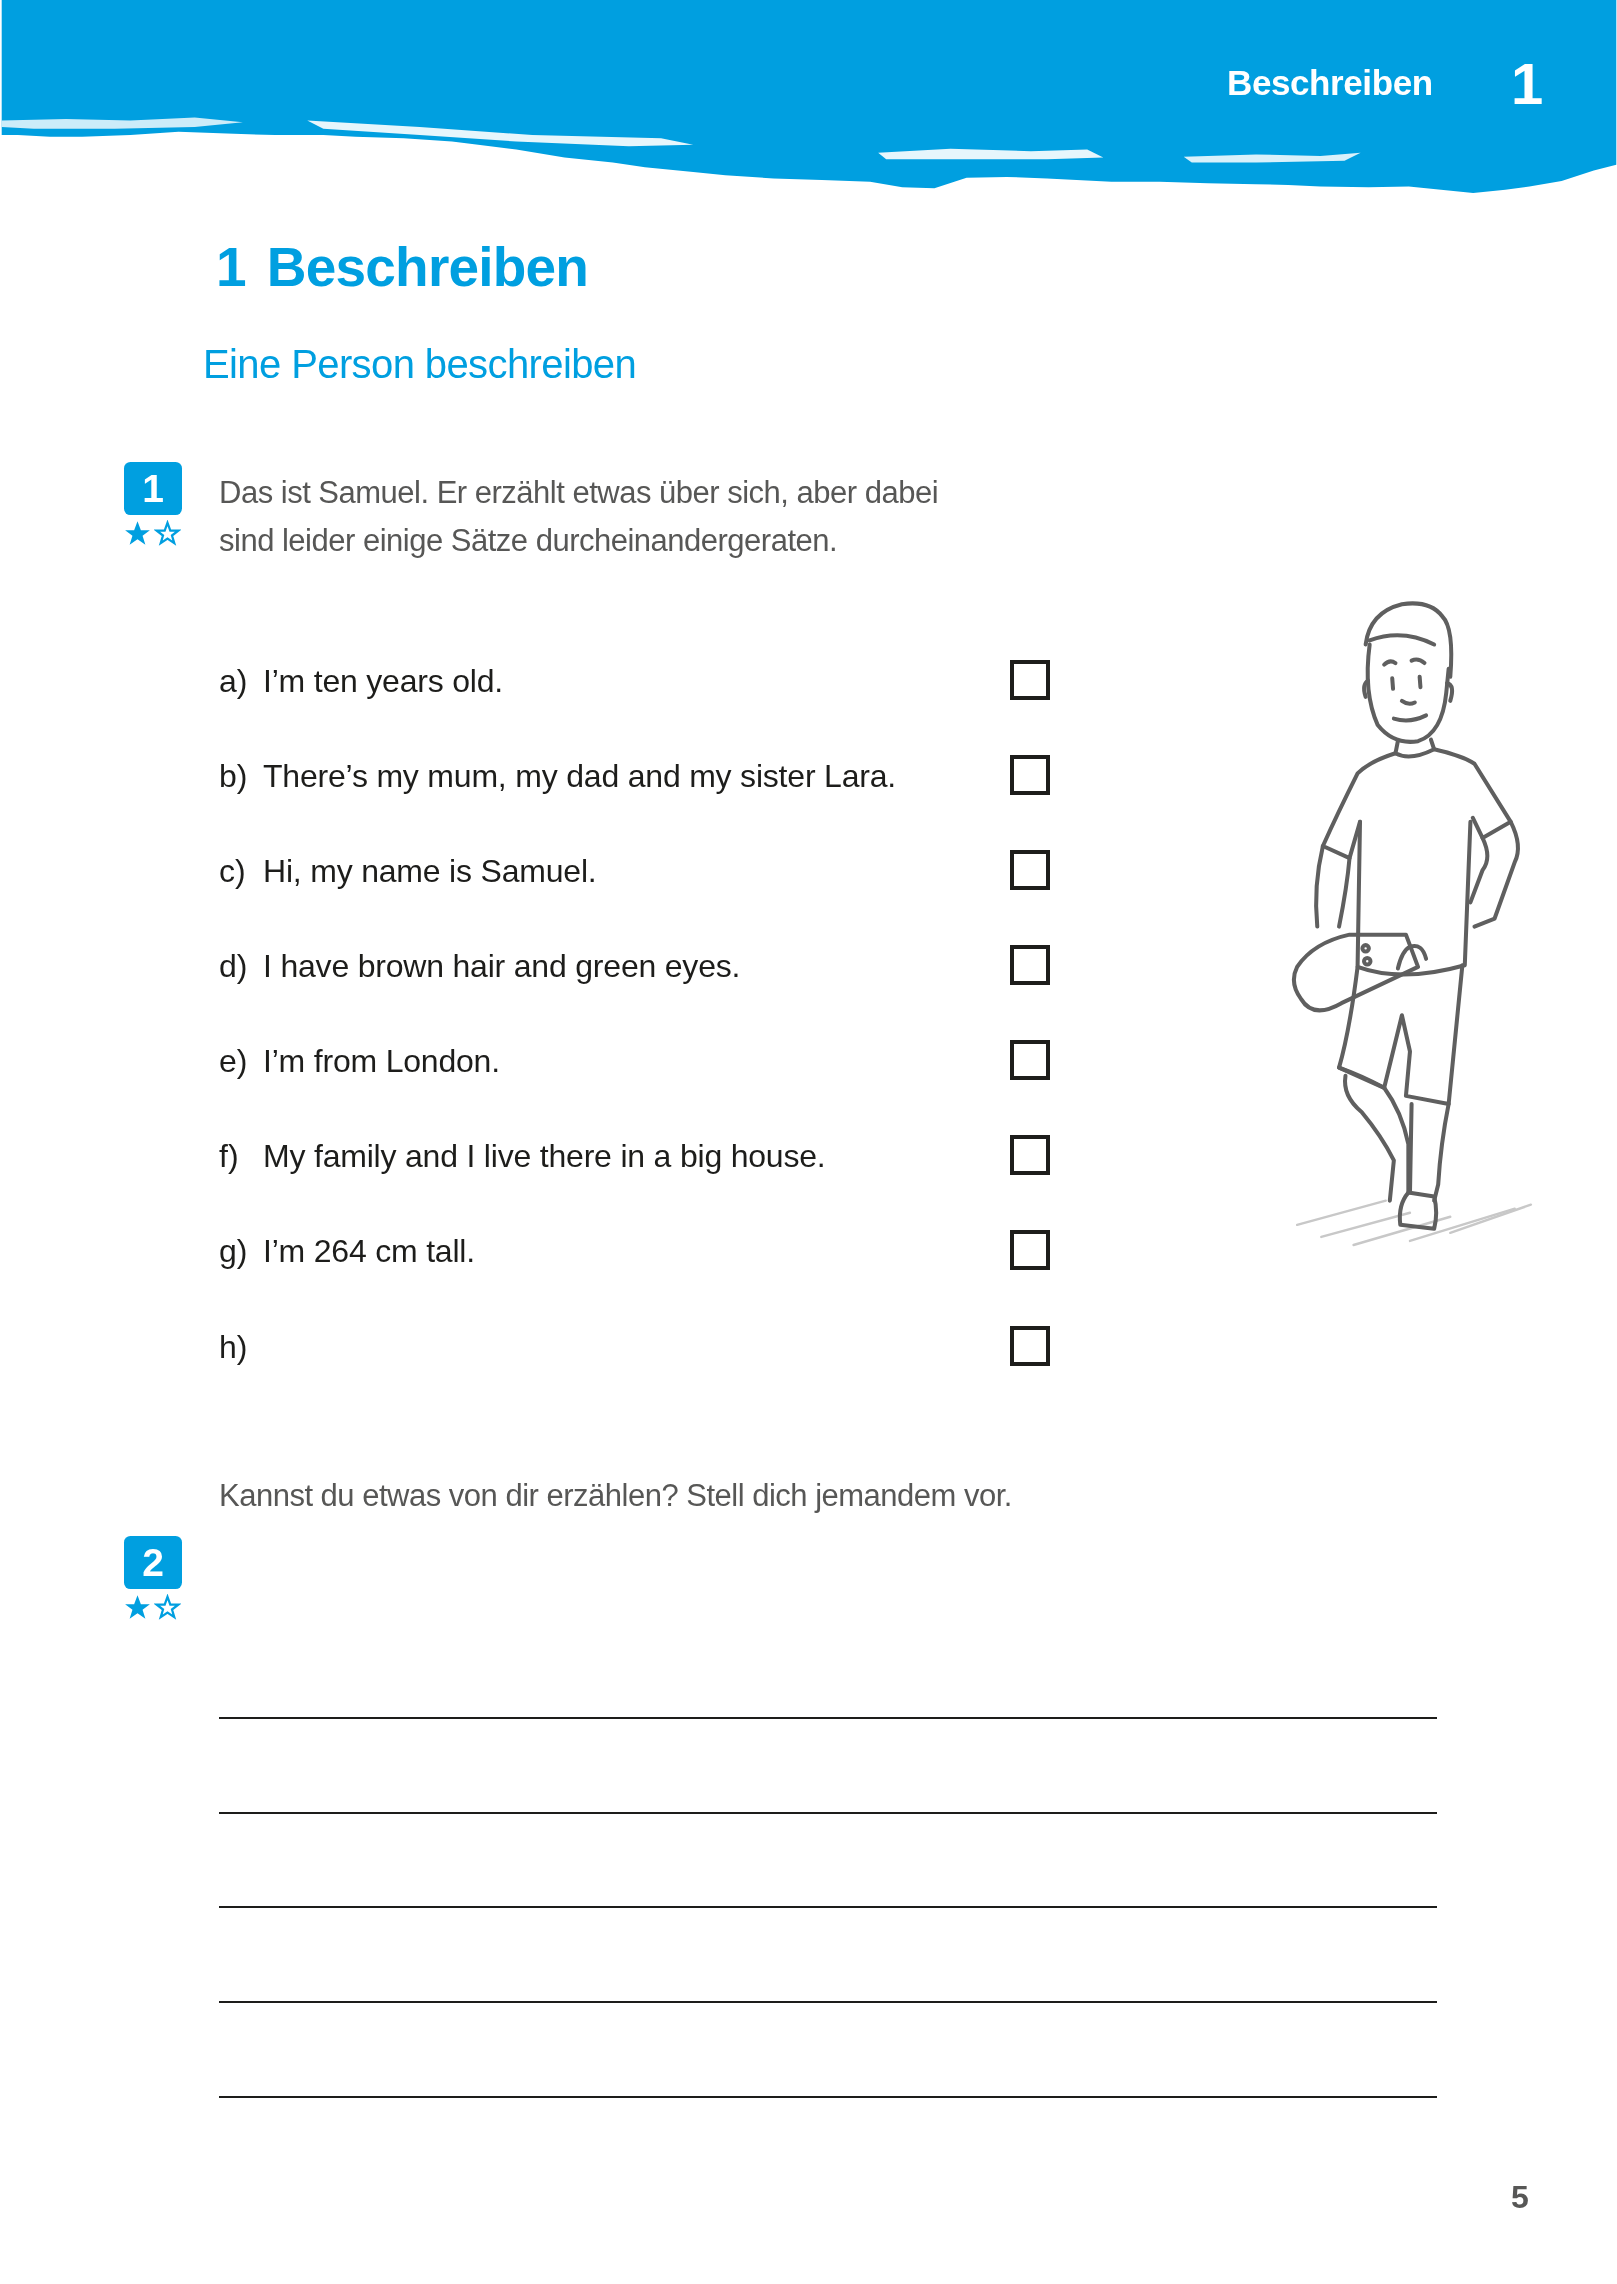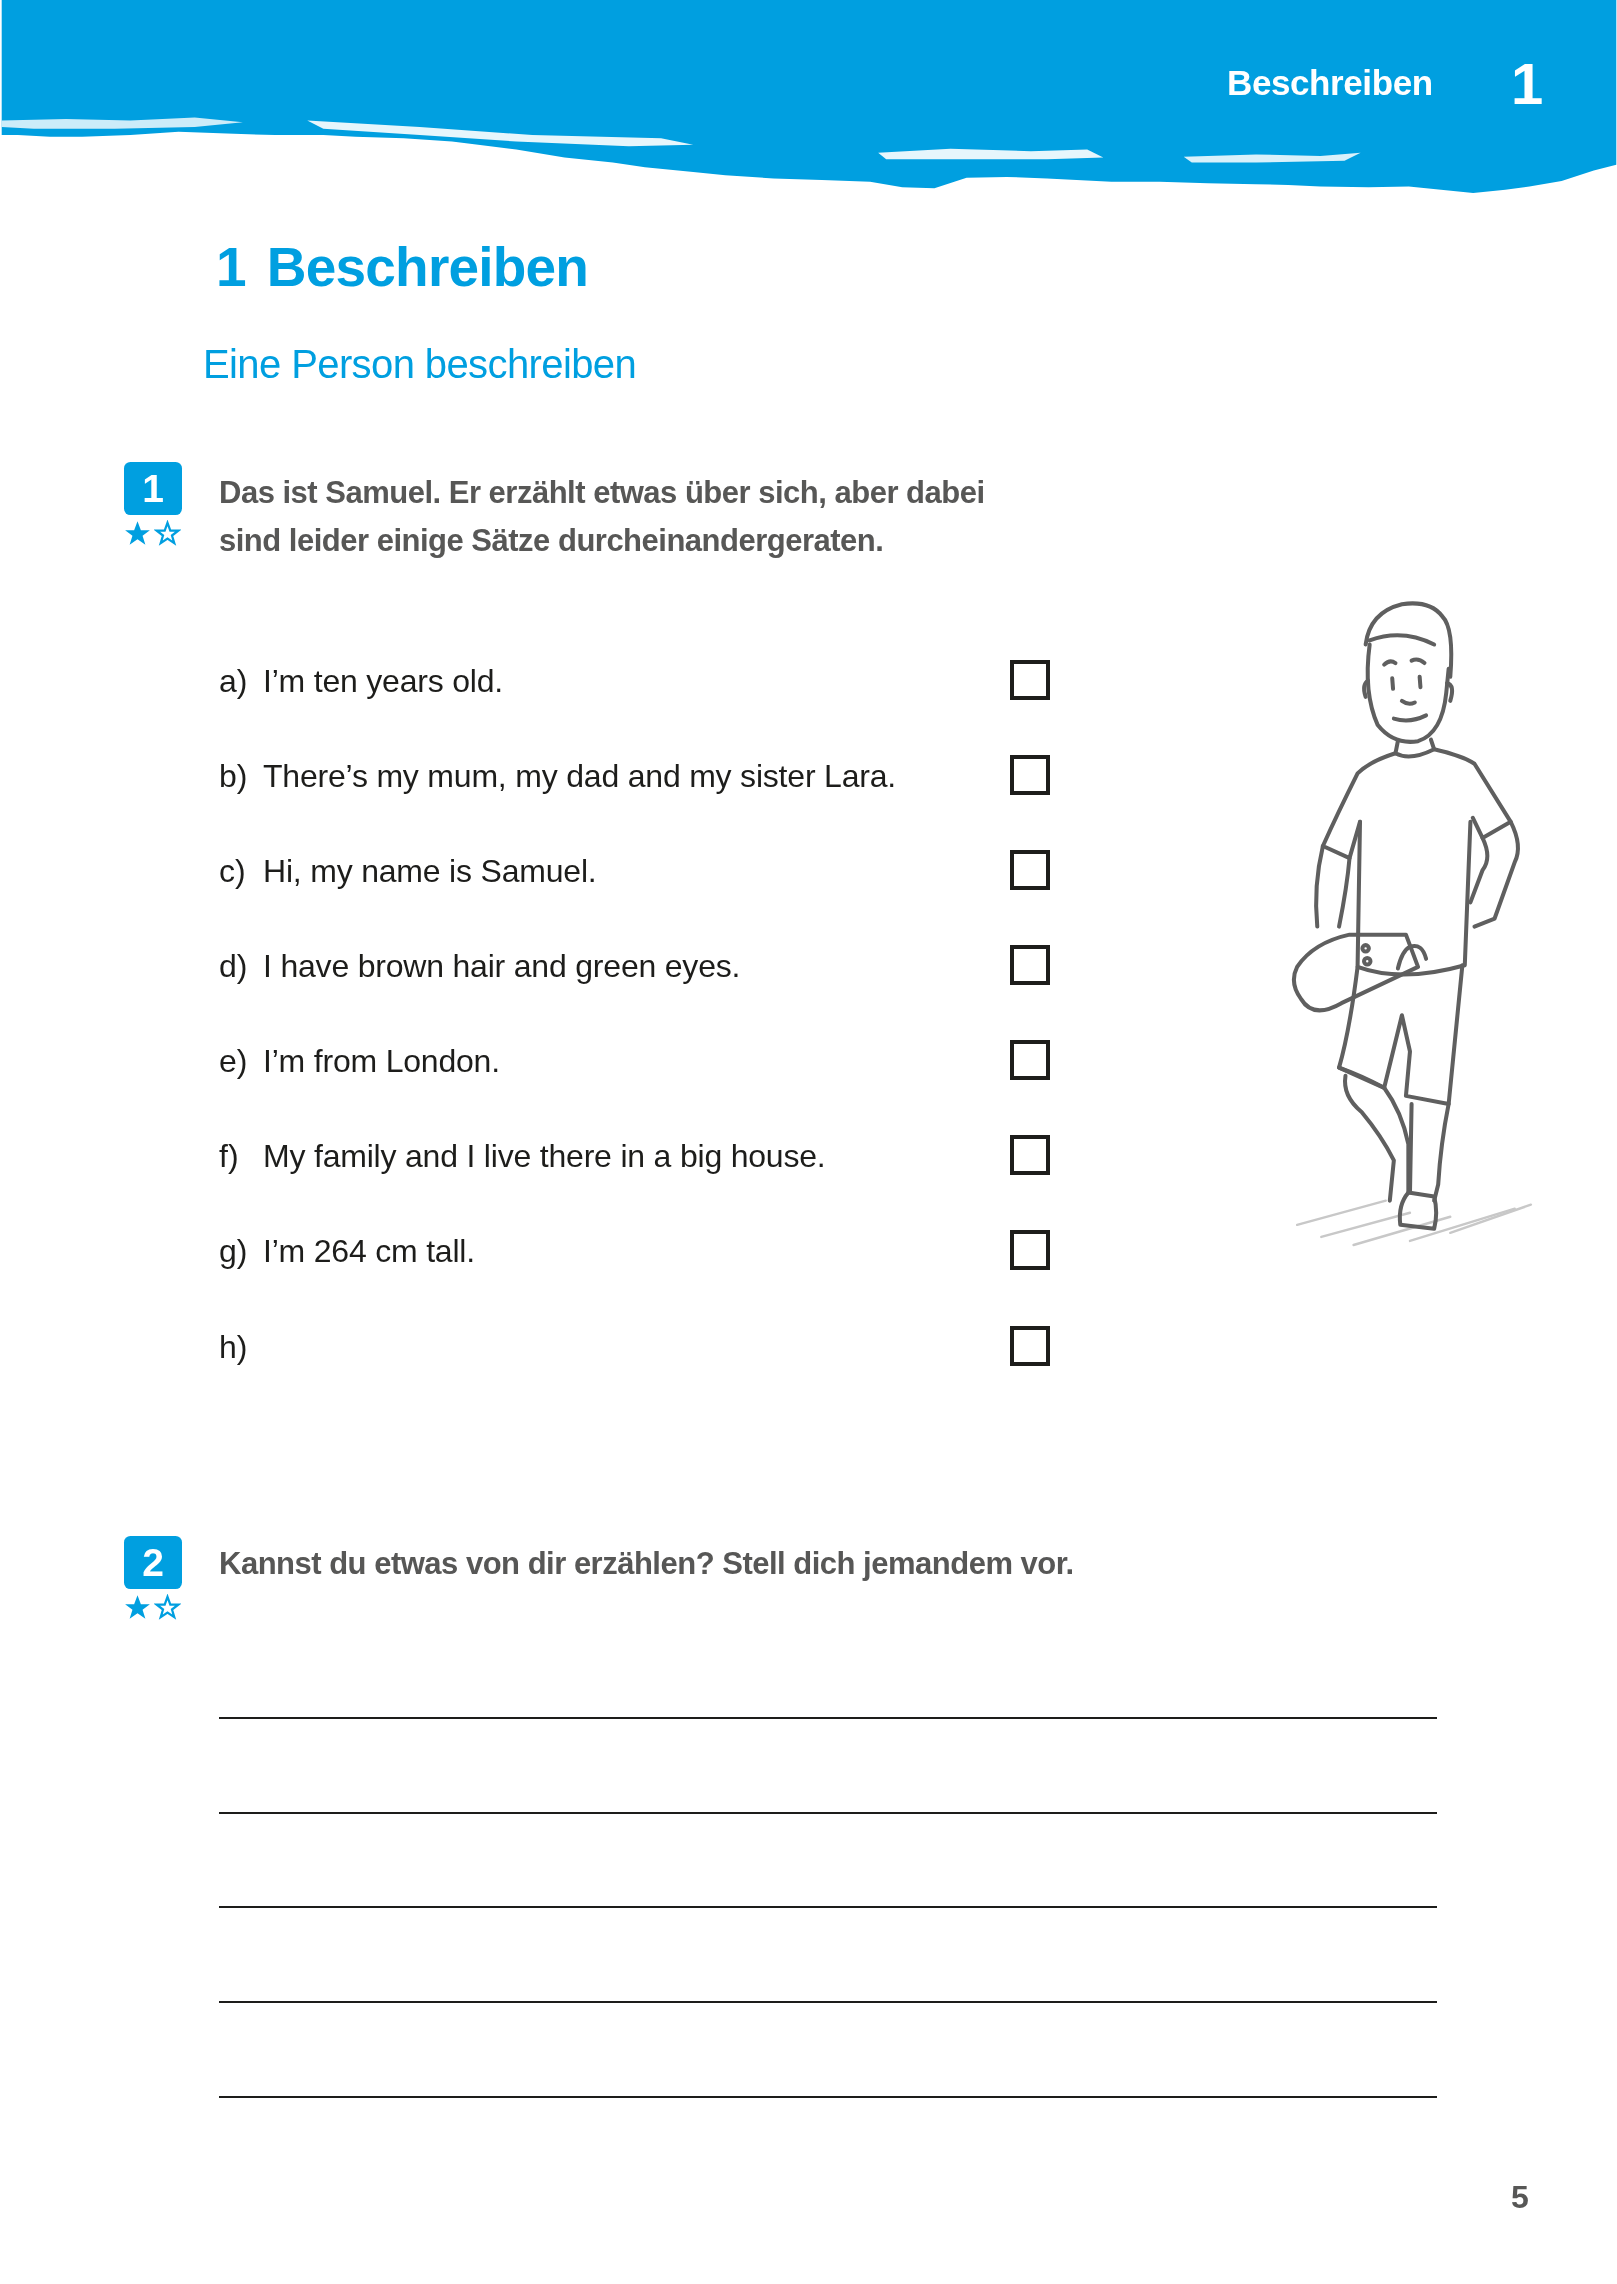--- a/index.html
+++ b/index.html
@@ -20,21 +20,21 @@
     .section-title { position: absolute; left: 203px; top: 342px; margin: 0;
                      color: #009fe0; font-weight: normal; font-size: 40px; letter-spacing: -0.6px; }
 
     
     .badge { position: absolute; width: 58px; }
     .badge .box { width: 58px; height: 53px; background: #009fe0; border-radius: 6.4px;
                   color: #fff; font-weight: bold; font-size: 39px; text-align: center; line-height: 53px; }
     .badge .stars { margin-top: 4.8px; height: 27px; display: flex; gap: 3.2px; }
     .badge .stars svg { width: 27px; height: 27px; }
 
-    .instruction { position: absolute; left: 219px; color: #575756; font-weight: bold;
+    .instruction { position: absolute; left: 219px; color: #575756; font-weight: normal;
                    font-size: 31px; line-height: 48px; letter-spacing: -0.5px; }
     .instruction div { white-space: nowrap; }
 
     
     .sentence { position: absolute; left: 219px; width: 838px; height: 48px; }
     .sentence .letter { position: absolute; left: 0; top: 0; font-size: 32px; color: #1d1d1b; }
     .sentence .text { position: absolute; left: 44px; top: 0; font-size: 32px; color: #1d1d1b; white-space: nowrap; letter-spacing: -0.2px; }
     .checkbox { position: absolute; left: 791px; top: -3.2px; width: 40px; height: 40px;
                 border: 4px solid #1d1d1b; box-sizing: border-box; background: #fff; cursor: pointer; }
 
@@ -178,21 +178,21 @@
   <div class="stars">
     <svg viewBox="0 0 24 24">
         <polygon fill="#009fe0" points="12,1 15,9 23,9 16.5,14 19,22 12,17 5,22 7.5,14 1,9 9,9"></polygon>
       </svg>
     <svg viewBox="0 0 24 24">
         <polygon fill="none" stroke="#009fe0" stroke-width="2" points="12,2.5 14.5,9.5 21.5,9.5 16,13.8 18,20.5 12,16.5 6,20.5 8,13.8 2.5,9.5 9.5,9.5"></polygon>
       </svg>
   </div>
 </div>
 
-<div class="instruction" style="top:1540px;text-align:center;">
+<div class="instruction" style="top:1472px;text-align:center;">
   <div>Kannst du etwas von dir erzählen? Stell dich jemandem vor.</div>
 </div>
 
 <div class="write-line" style="top:1717px;"></div>
 <div class="write-line" style="top:1812px;"></div>
 <div class="write-line" style="top:1906px;"></div>
 <div class="write-line" style="top:2001px;"></div>
 <div class="write-line" style="top:2096px;"></div>
 
 <div class="page-number">5</div>

